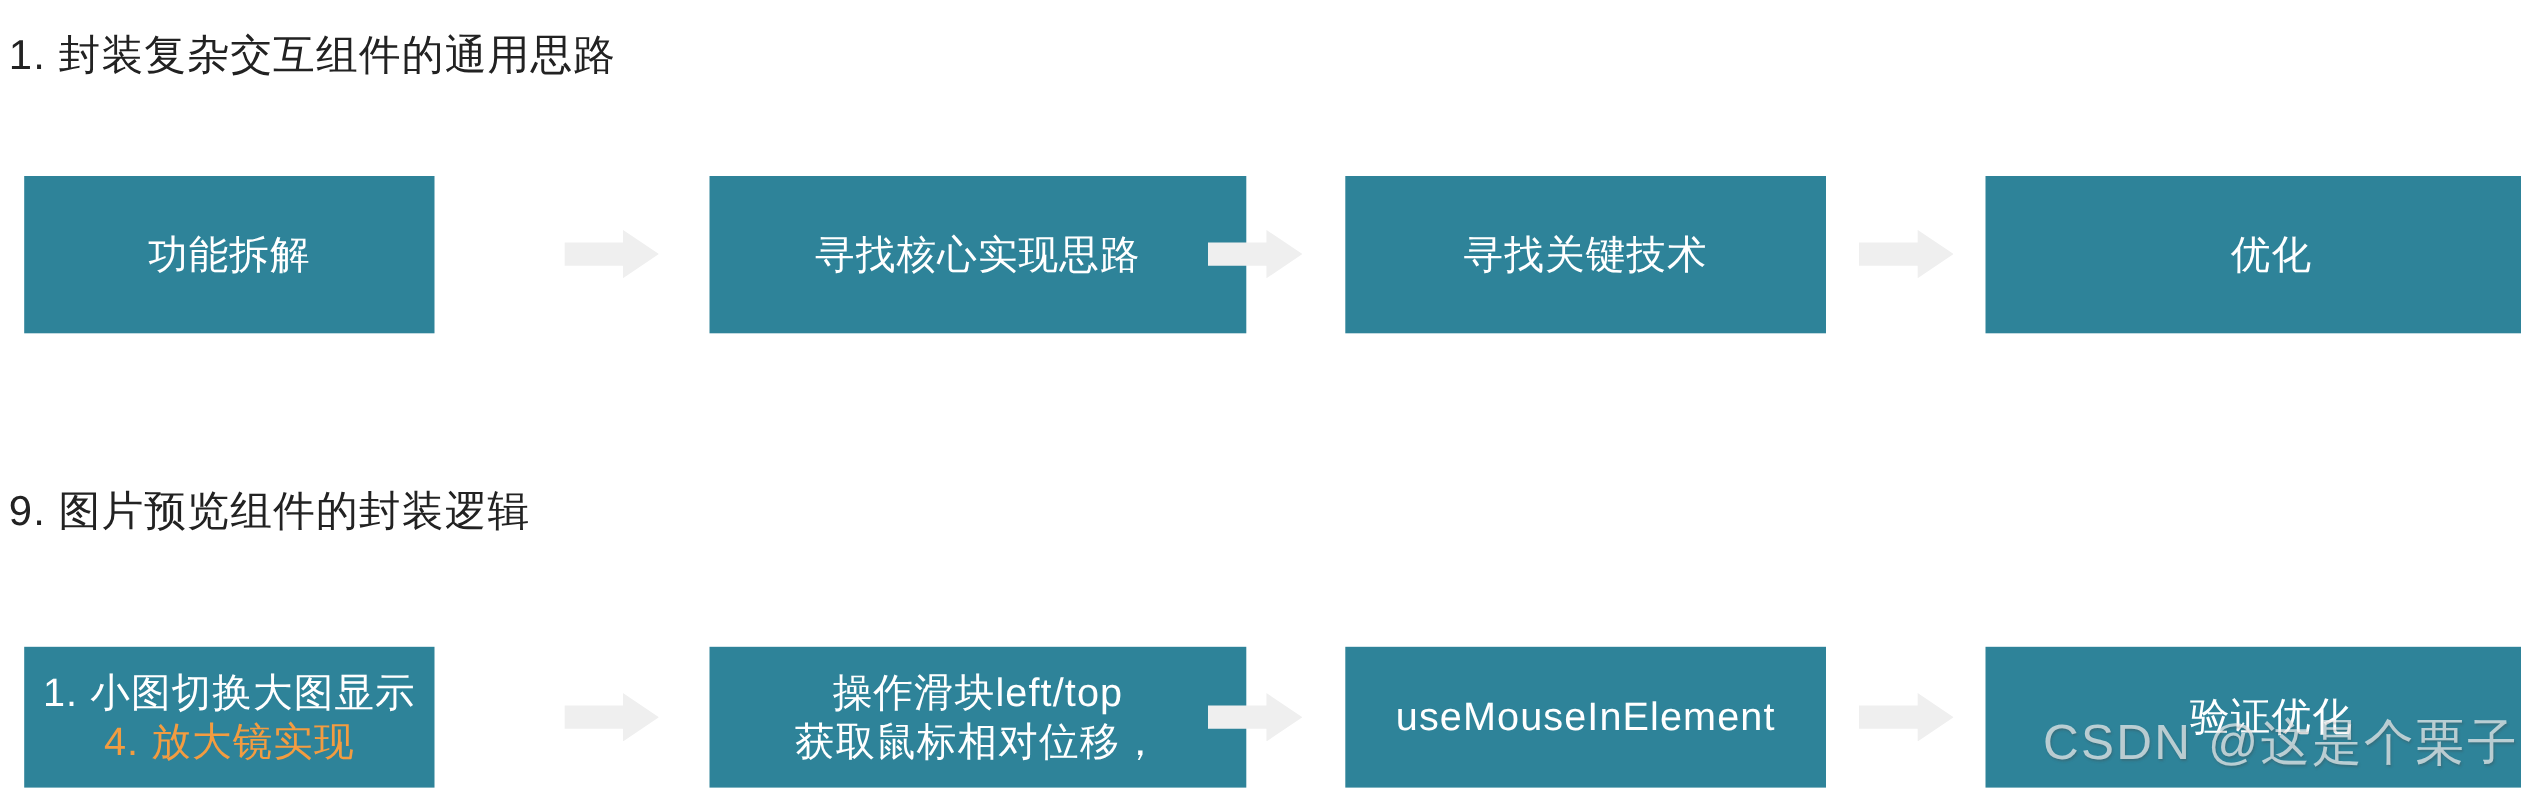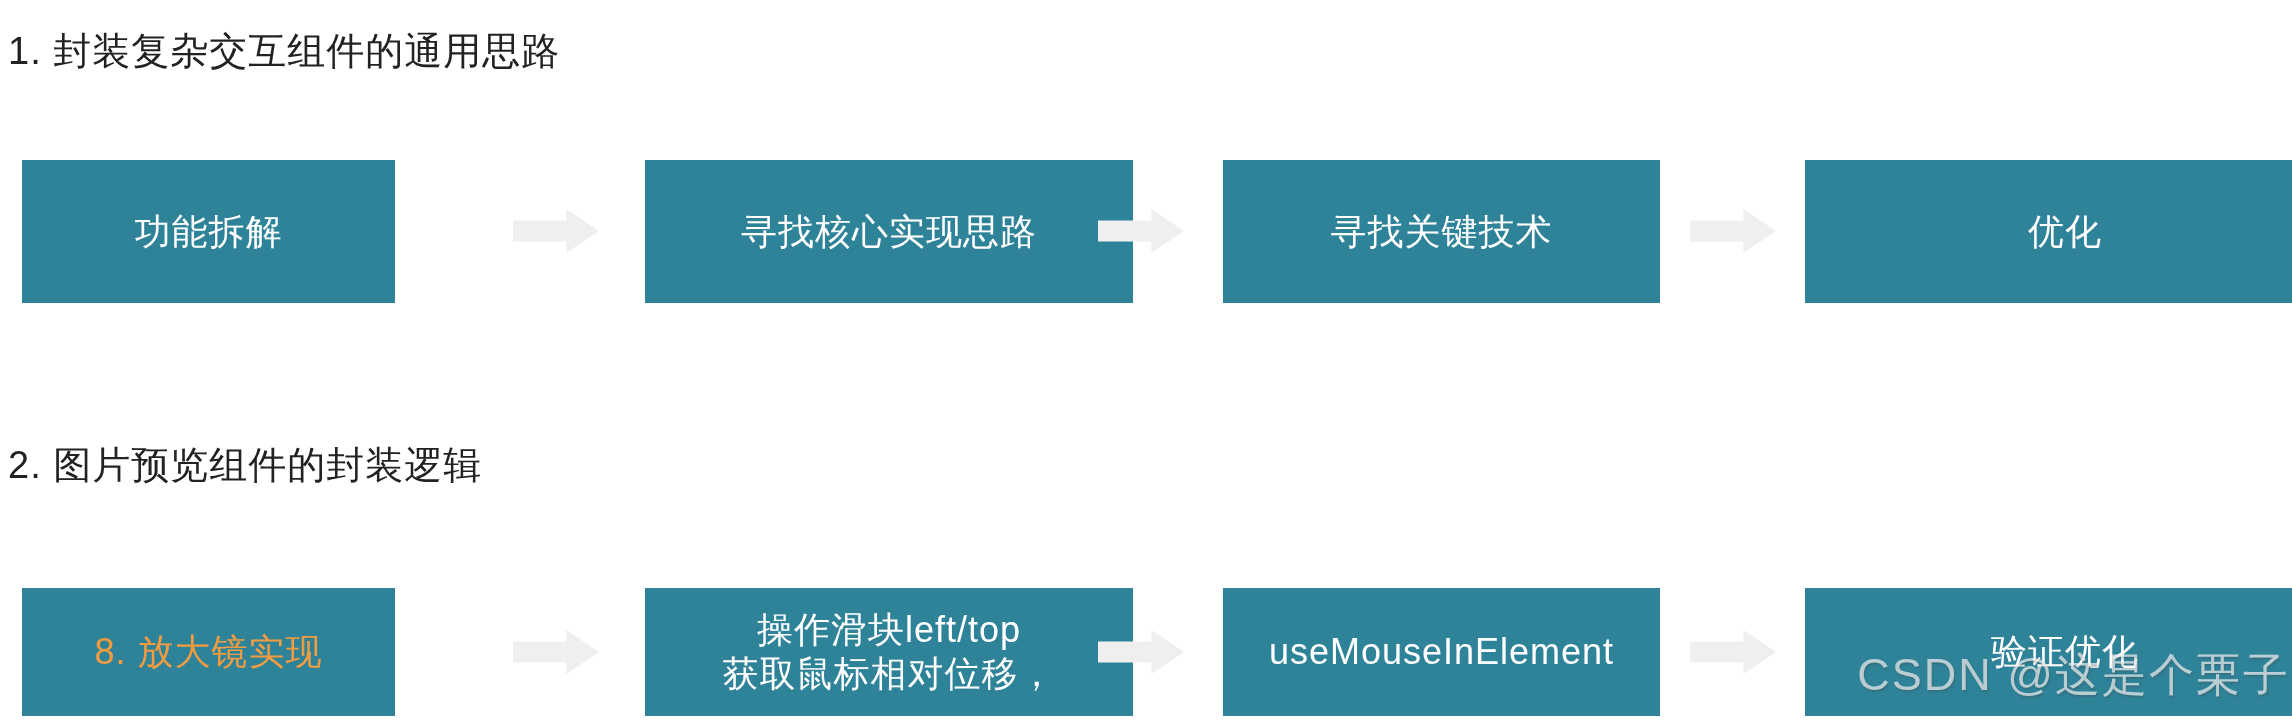--- a/index.html
+++ b/index.html
@@ -83,25 +83,26 @@
   <div class="arrow a2"></div>
   <div class="flow-box b3">
     <div class="box-line">寻找关键技术</div>
   </div>
   <div class="arrow a3"></div>
   <div class="flow-box b4">
     <div class="box-line">优化</div>
   </div>
 </div>
 
-<div class="heading" id="heading-2">2. 图片预览组件的封装逻辑</div>
+<div class="heading" id="heading-2">9. 图片预览组件的封装逻辑</div>
 
 <div class="row2">
   <div class="flow-box b1">
-    <div class="box-line hl">8. 放大镜实现</div>
+    <div class="box-line">1. 小图切换大图显示</div>
+    <div class="box-line hl">4. 放大镜实现</div>
   </div>
   <div class="arrow a1"></div>
   <div class="flow-box b2">
     <div class="box-line">操作滑块left/top</div>
     <div class="box-line">获取鼠标相对位移，</div>
   </div>
   <div class="arrow a2"></div>
   <div class="flow-box b3">
     <div class="box-line">useMouseInElement</div>
   </div>

